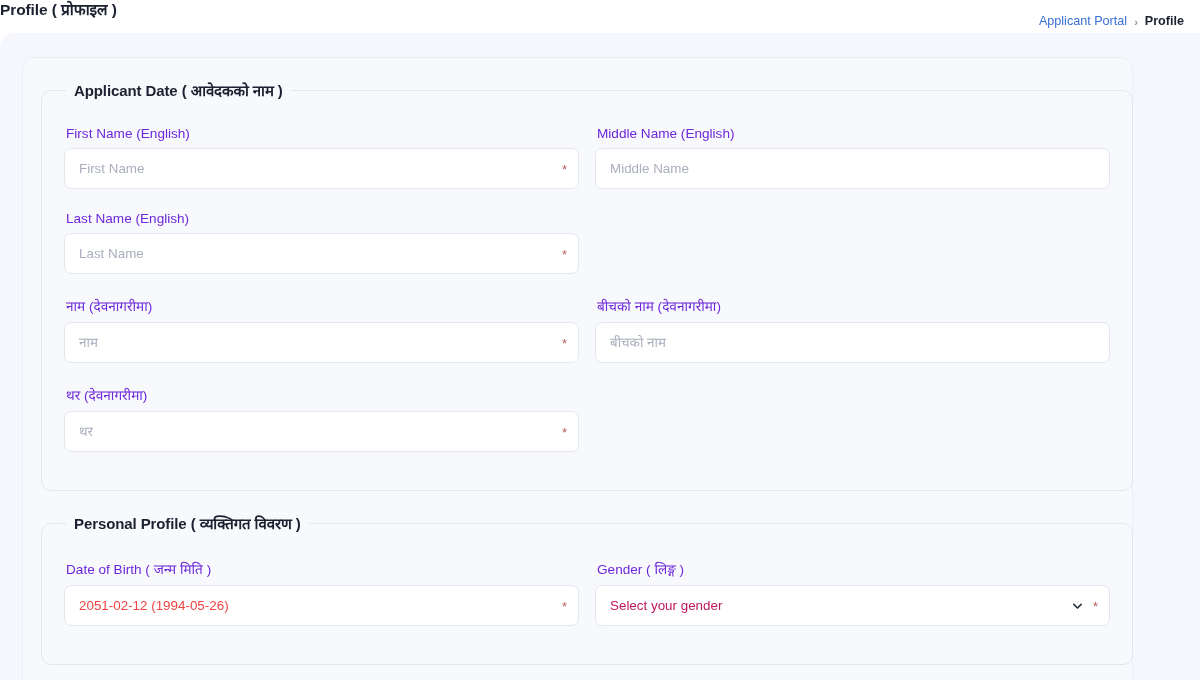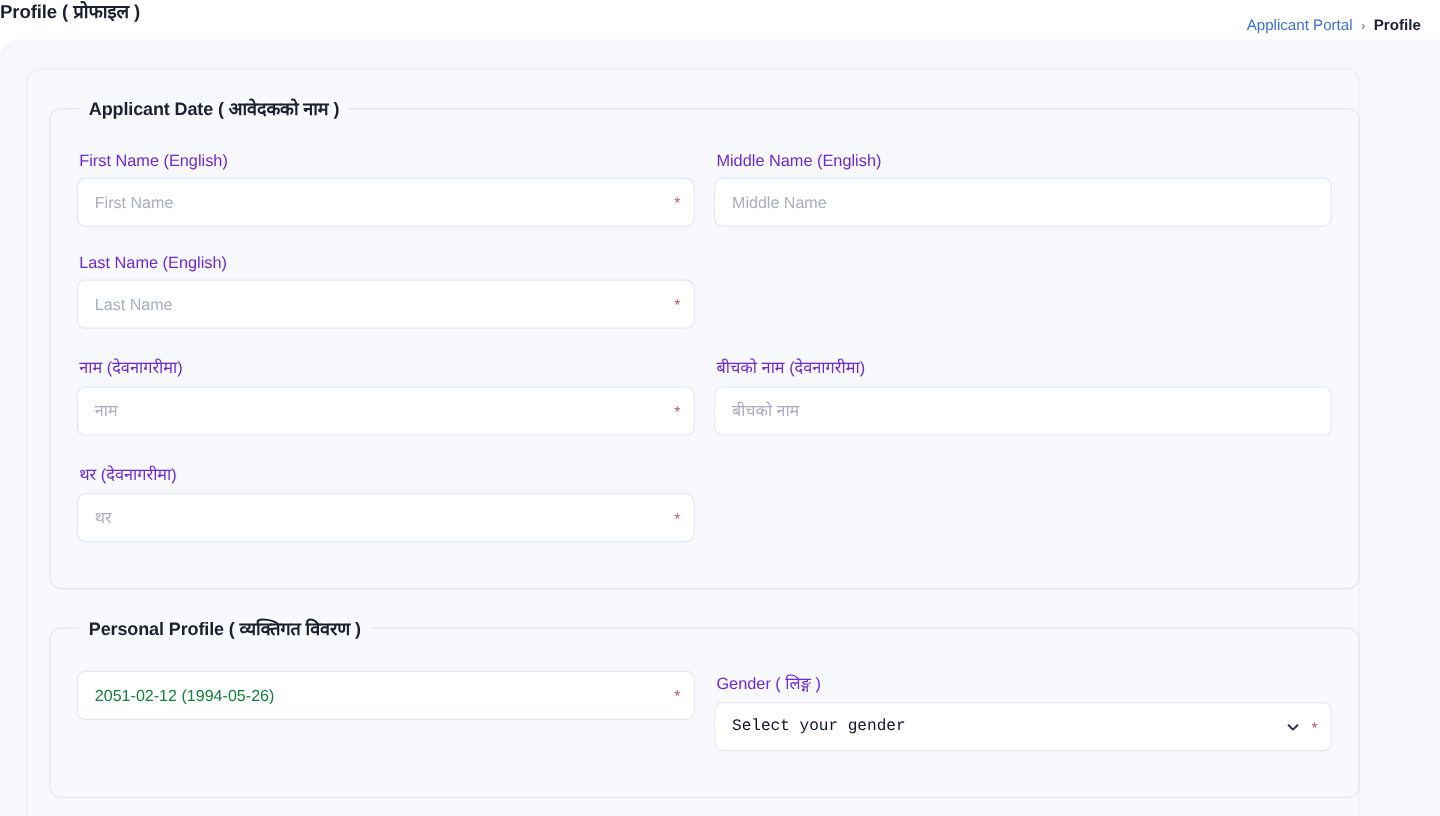--- a/index.html
+++ b/index.html
@@ -126,42 +126,42 @@
     position: absolute;
     inset: 0;
     width: 100%;
     height: 100%;
     border: 0;
     outline: none;
     background: transparent;
     padding: 0 34px 0 14px;
     font-family: inherit;
     font-size: 13.4px;
-    color: #15803d;
+    color: #ef4444;
     border-radius: 7px;
     display: flex;
     align-items: center;
   }
   .control input::placeholder { color: #a9afbd; }
   .control .fake-input.placeholder { color: #7b8295; }
 
   .req-star {
     position: absolute;
     right: 11px;
     top: 50%;
     transform: translateY(-50%);
     color: #bb5b5b;
     font-size: 13px;
     line-height: 1;
     pointer-events: none;
     user-select: none;
   }
 
   
-  .control.select .fake-input { padding-right: 48px; color: #0f172a; font-family: Liberation Mono, monospace; }
+  .control.select .fake-input { padding-right: 48px; color: #be185d; }
   .chevron {
     position: absolute;
     right: 26px;
     top: 50%;
     transform: translateY(-50%);
     width: 11px;
     height: 11px;
     pointer-events: none;
   }
   .chevron svg { display: block; }
@@ -243,20 +243,21 @@
             </div>
           </div>
           <div class="col empty"></div>
         </div>
       </fieldset>
       <fieldset class="group">
         <legend>Personal Profile ( व्यक्तिगत विवरण )</legend>
         <div class="row">
           <div class="col">
             <div class="field">
+              <label class="field-label">Date of Birth ( जन्म मिति )</label>
               <div class="control">
                 <input type="text" placeholder="" value="2051-02-12 (1994-05-26)" style="">
                 <span class="req-star">*</span>
               </div>
             </div>
           </div>
           <div class="col">
             <div class="field">
               <label class="field-label">Gender ( लिङ्ग )</label>
               <div class="control select">

